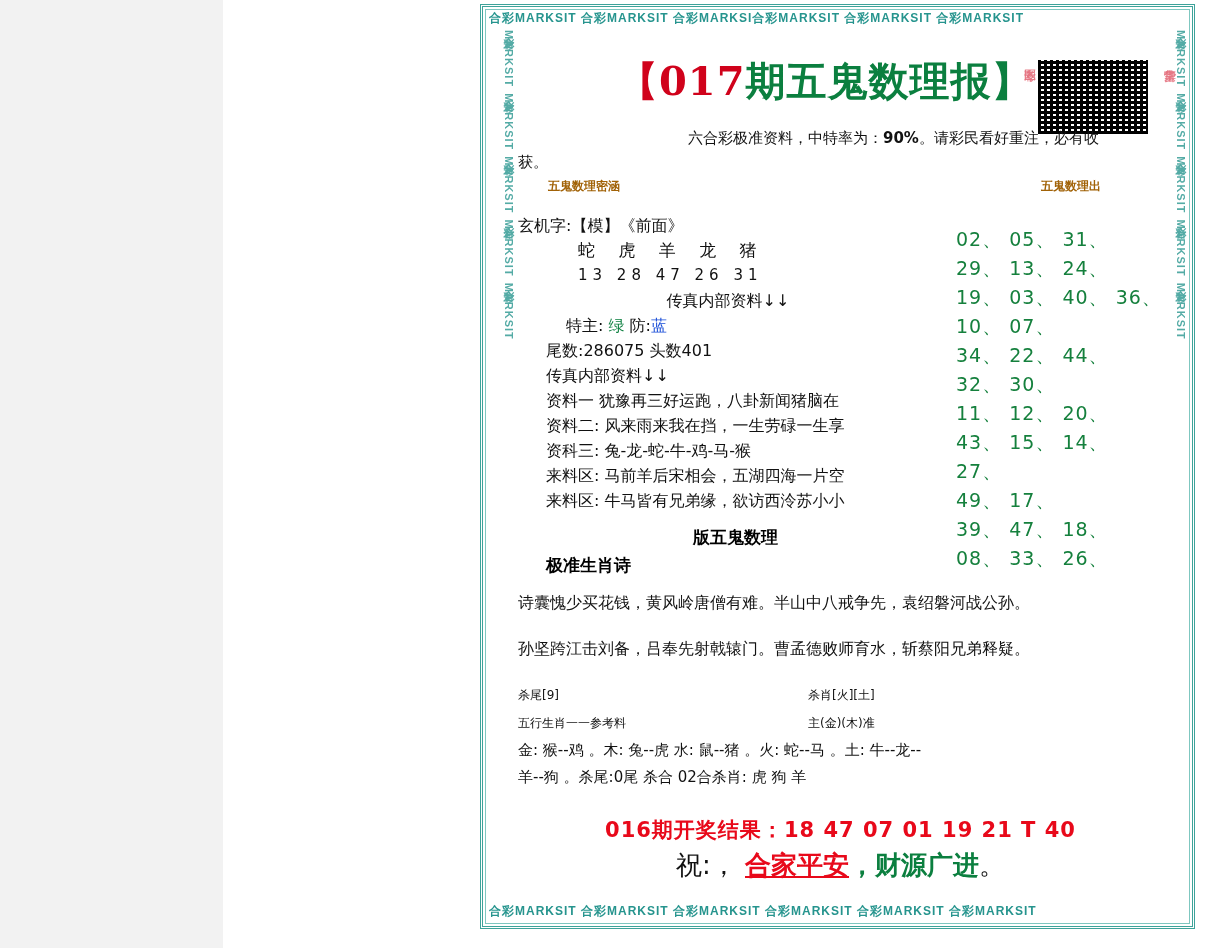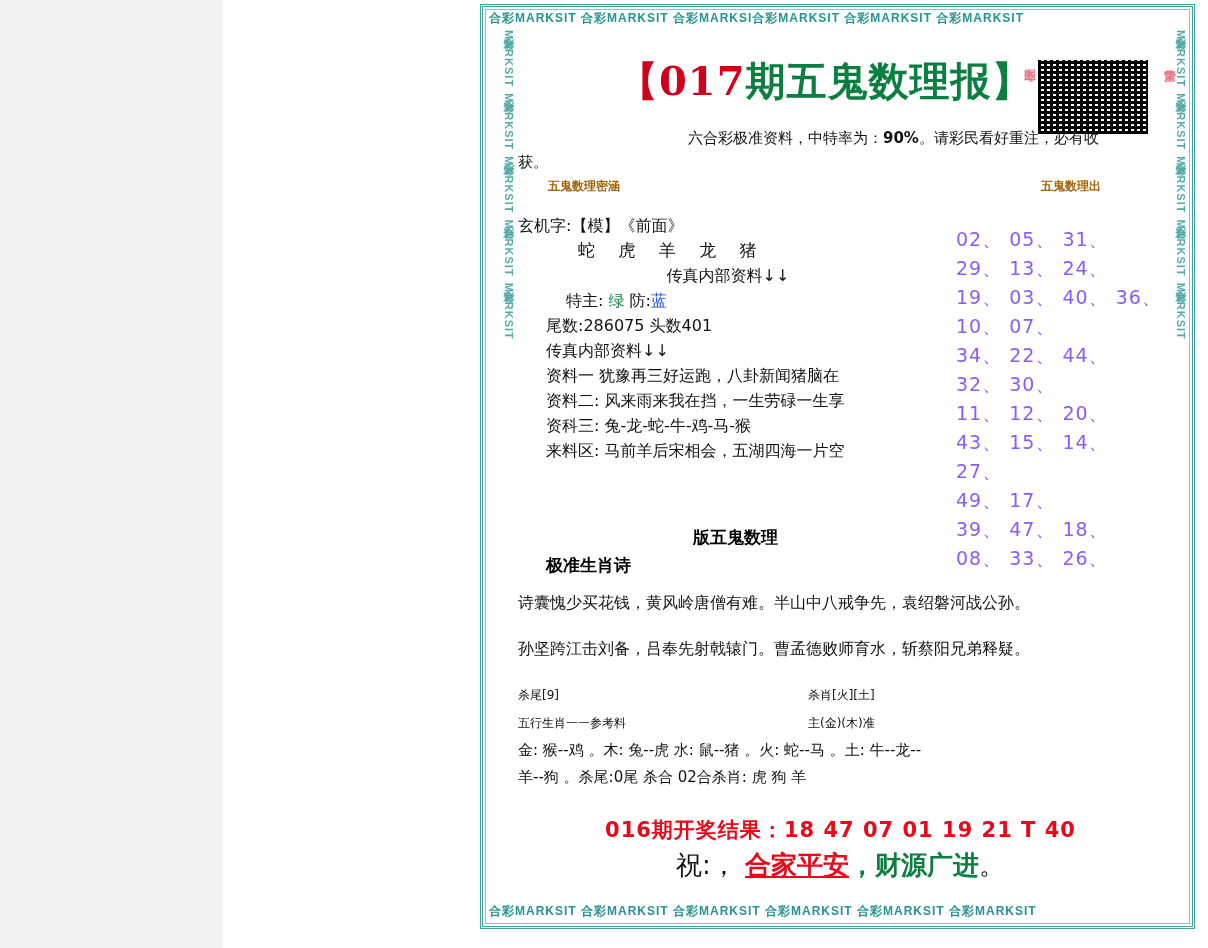--- a/index.html
+++ b/index.html
@@ -184,21 +184,21 @@
   .nums { letter-spacing: 5px; font-size: 15px; }
   .center-sub {
     text-align: center;
     font-size: 16px;
     padding-left: 20px;
   }
   .green { color: #0b7f3f; }
   .blue  { color: #1b4fd8; }
   .right-line {
     font-size: 19px;
-    color: #8b5cf6;
+    color: #15803d;
     line-height: 29px;
     letter-spacing: 1px;
     white-space: nowrap;
   }
   .ban-title {
     position: absolute;
     left: 0px;
     top: 500px;
     width: 400px;
     text-align: center;
@@ -301,32 +301,34 @@
 
       <div class="subtitle">
         <span class="ind"></span><span>六合彩极准资料，中特率为：</span><span class="pct">90%</span><span>。请彩民看好重注，必有收</span><br>
         <span>获。</span>
       </div>
 
       <div class="col-left">
         <div class="col-head left-head">五鬼数理密涵</div>
         <div class="lrow">玄机字:【模】《前面》</div>
         <div class="lrow ind2 zodiac">蛇 虎 羊 龙 猪</div>
+        <div class="lrow ind2 nums">13  28  47  26  31</div>
         <div class="lrow center-sub">传真内部资料↓↓</div>
         <div class="lrow ind4">
           <span>特主:</span>
           <span class="green">绿</span>
           <span>防:</span><span class="blue">蓝</span>
         </div>
         <div class="lrow ind1">尾数:286075  头数401</div>
         <div class="lrow ind1">传真内部资料↓↓</div>
         <div class="lrow ind1">资料一 犹豫再三好运跑，八卦新闻猪脑在</div>
         <div class="lrow ind1">资料二: 风来雨来我在挡，一生劳碌一生享</div>
         <div class="lrow ind1">资科三: 兔-龙-蛇-牛-鸡-马-猴</div>
         <div class="lrow ind1">来料区: 马前羊后宋相会，五湖四海一片空</div>
+        <div class="lrow ind1">来料区: 牛马皆有兄弟缘，欲访西泠苏小小</div>
       </div>
 
       <div class="col-right">
         <div class="col-head">五鬼数理出</div>
         <div style="height:12px"></div>
         <div class="right-line">02、 05、 31、</div>
         <div class="right-line">29、 13、 24、</div>
         <div class="right-line">19、 03、 40、 36、</div>
         <div class="right-line">10、 07、</div>
         <div class="right-line">34、 22、 44、</div>

